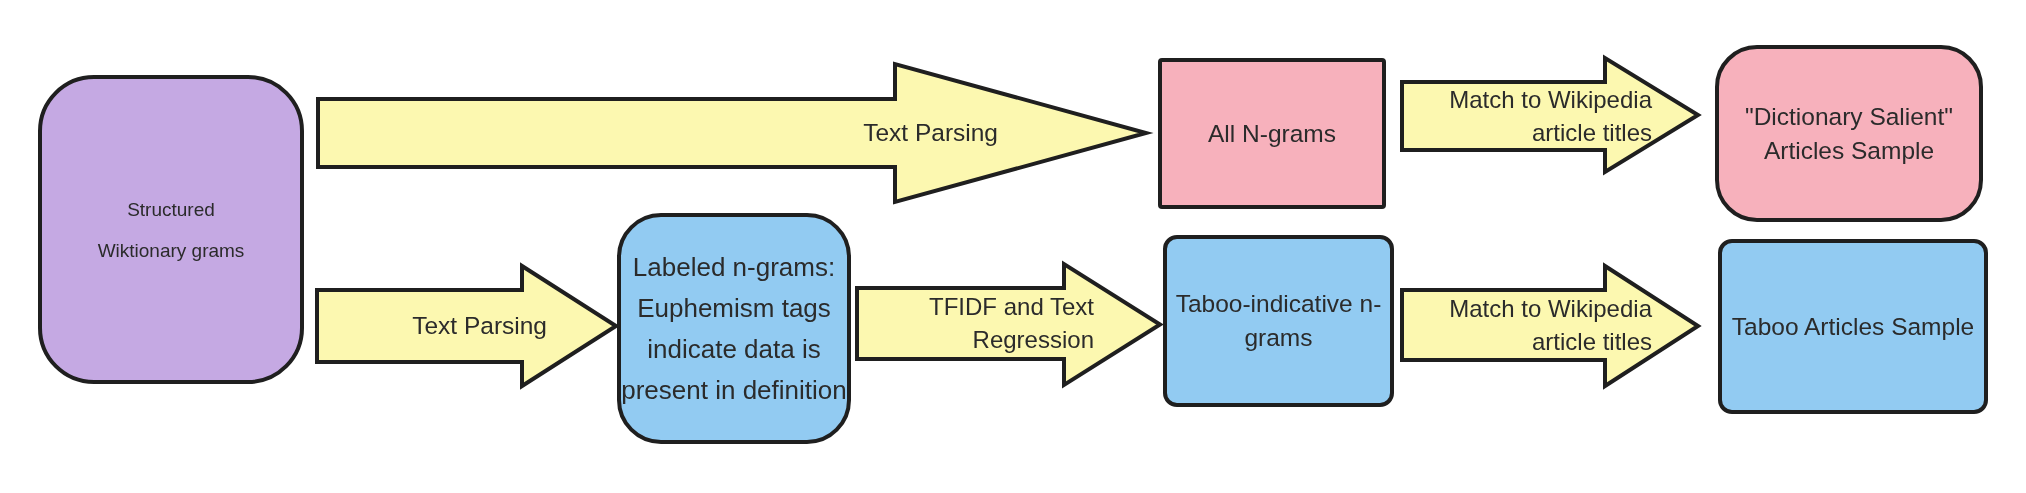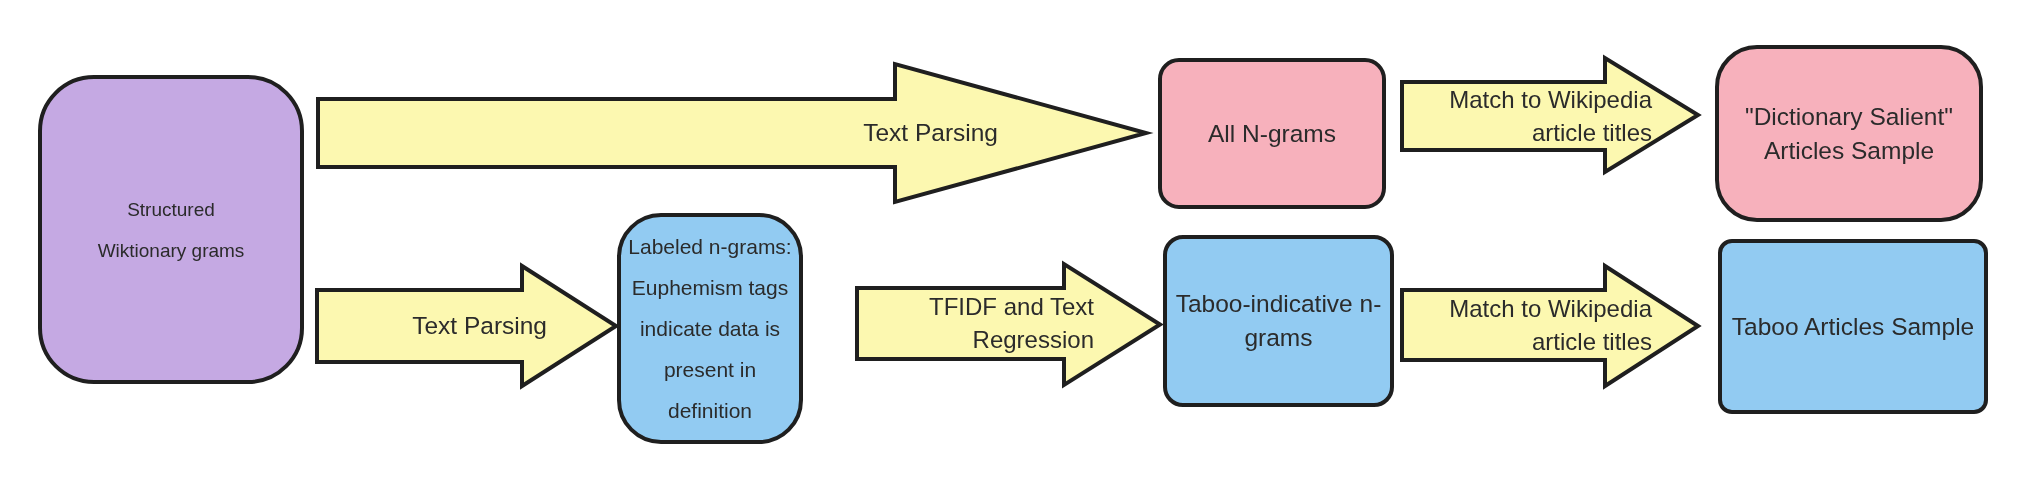--- a/index.html
+++ b/index.html
@@ -77,43 +77,43 @@
     <div>article titles</div>
   </div>
 
   <div class="node" style="left: 38px; top: 75px; width: 266px; height: 309px; border-radius: 56px; font-size: 19px; line-height: 41px; background-color: rgb(197, 169, 227);">
     <div class="lines">
       <div>Structured</div>
       <div>Wiktionary grams</div>
     </div>
   </div>
 
-  <div class="node" style="left: 1158px; top: 58px; width: 228px; height: 151px; border-radius: 21px; font-size: 24.5px; background-color: rgb(247, 177, 188);">
+  <div class="node" style="left: 1158px; top: 58px; width: 228px; height: 151px; border-radius: 4px; font-size: 24.5px; background-color: rgb(247, 177, 188);">
     <div class="lines">
       <div>All N-grams</div>
     </div>
   </div>
 
   <div class="node" style="left: 1715px; top: 45px; width: 268px; height: 177px; border-radius: 42px; font-size: 24.5px; line-height: 34px; background-color: rgb(247, 177, 188);">
     <div class="lines">
       <div>"Dictionary Salient"</div>
       <div>Articles Sample</div>
     </div>
   </div>
 
-  <div class="node" style="left: 617px; top: 213px; width: 186px; height: 231px; border-radius: 44px; font-size: 21px; line-height: 41px; background-color: rgb(146, 203, 242);">
+  <div class="node" style="left: 617px; top: 213px; width: 234px; height: 231px; border-radius: 44px; font-size: 26px; line-height: 41px; background-color: rgb(146, 203, 242);">
     <div class="lines">
       <div>Labeled n-grams:</div>
       <div>Euphemism tags</div>
       <div>indicate data is</div>
       <div>present in definition</div>
     </div>
   </div>
 
-  <div class="node" style="left: 1163px; top: 235px; width: 231px; height: 172px; border-radius: 20px; font-size: 24.5px; line-height: 34px; background-color: rgb(146, 203, 242);">
+  <div class="node" style="left: 1163px; top: 235px; width: 231px; height: 172px; border-radius: 14px; font-size: 24.5px; line-height: 34px; background-color: rgb(146, 203, 242);">
     <div class="lines">
       <div>Taboo-indicative n-</div>
       <div>grams</div>
     </div>
   </div>
 
   <div class="node" style="left: 1718px; top: 239px; width: 270px; height: 175px; border-radius: 14px; font-size: 24.5px; background-color: rgb(146, 203, 242);">
     <div class="lines">
       <div>Taboo Articles Sample</div>
     </div>

